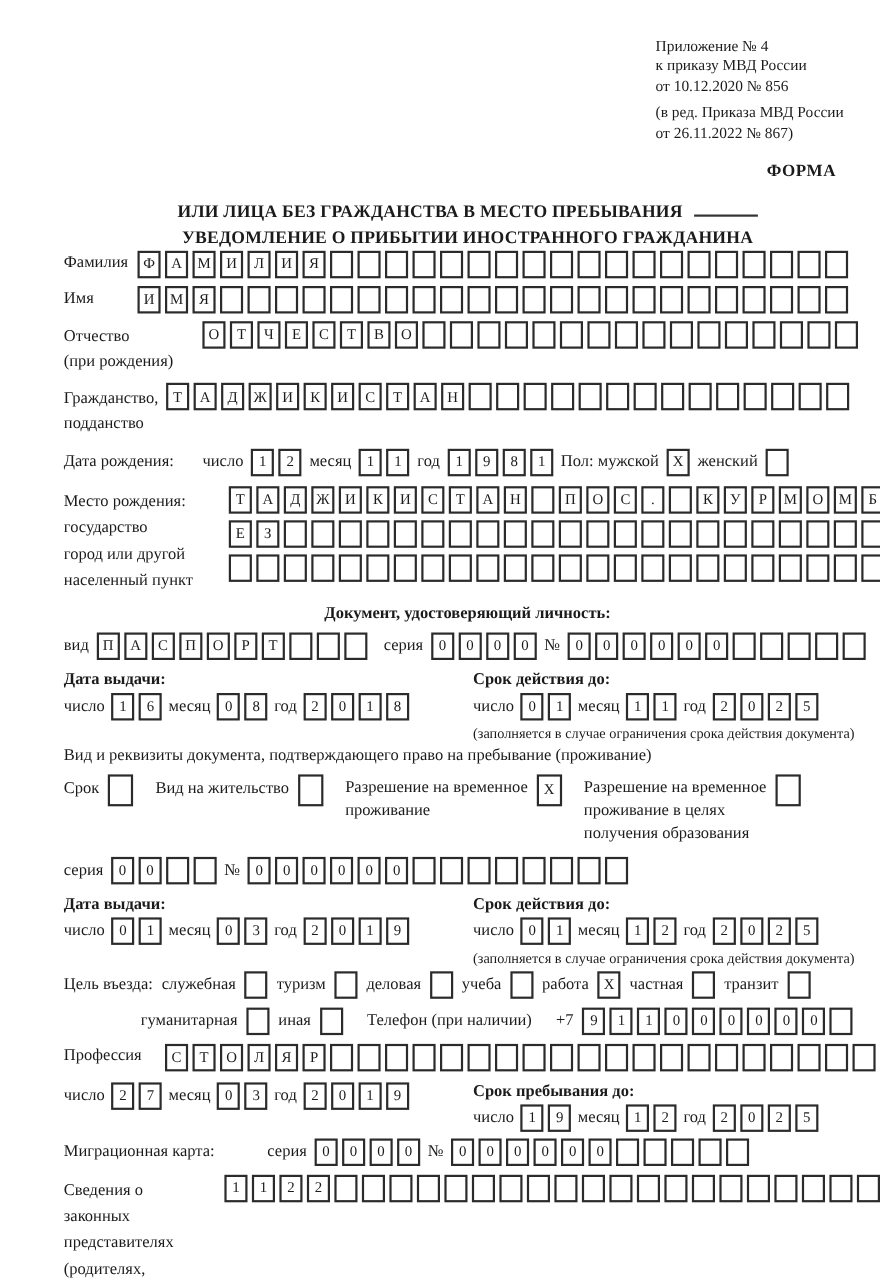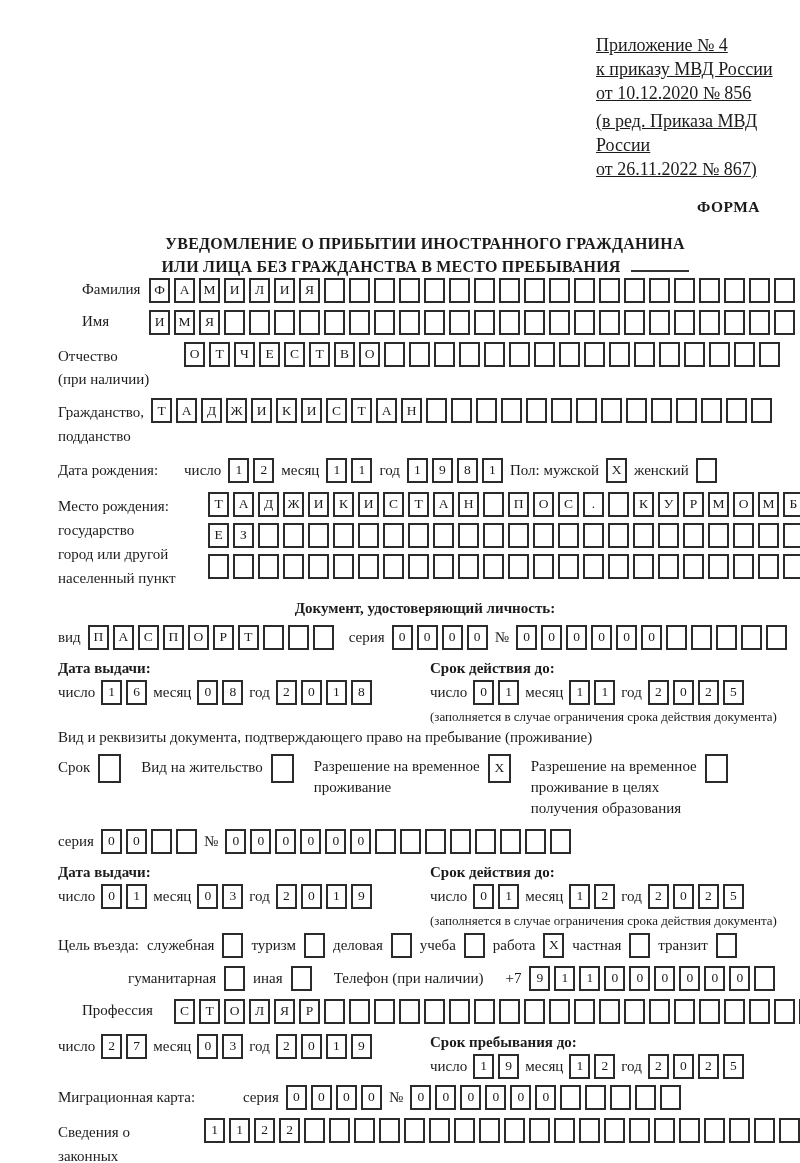--- a/index.html
+++ b/index.html
@@ -3,28 +3,28 @@
 <meta charset="utf-8">
 <style>
   * { margin:0; padding:0; box-sizing:border-box; }
   html,body { background:#ffffff; }
   .page {
     width:800px; min-height:1163px; background:#fff; color:#1b1b1b;
     font-family:"Liberation Serif", serif; font-size:15px;
     padding:34px 8px 24px 58px; position:relative;
   }
   .pre { white-space:pre-line; }
-  .hdr { margin-left:auto; width:196px; font-size:18px; line-height:1.32;text-decoration:underline; }
+  .hdr { margin-left:auto; width:196px; font-size:14px; line-height:1.32; }
   .hdr .mt { margin-top:5px; }
   .forma { text-align:right; padding-right:32px; font-weight:bold; font-size:15.5px; margin-top:16px; letter-spacing:.5px; }
   .title { text-align:center; font-weight:bold; font-size:16px; margin:16px 0 0 0; line-height:1.45; letter-spacing:.2px; }
   .blank-line { display:inline-block; width:58px; border-bottom:2px solid #333; height:14px; margin-left:10px; }
   .sec { font-weight:bold; font-size:15px; margin:24px 0 16px -14px; letter-spacing:.2px; }
   .row { display:flex; align-items:flex-start; margin-bottom:7px; }
-  .lab { flex:none; padding-top:3px;margin-left:24px; }
+  .lab { flex:none; padding-top:3px; }
   .labcol { flex:none; line-height:1.55; padding-top:3px; }
   .cells { display:inline-flex; gap:4px; flex:none; }
   .cell {
     width:21px; height:25px; border:2px solid #2b2b2b; flex:none;
     display:inline-flex; align-items:center; justify-content:center;
     font-size:13.5px; background:#fff;
   }
   .cb-cells .cell { width:23px; height:29px; }
   .w67 { width:67px; } .w112 { width:126px; } .w105 { width:93px; }
   .inline { display:flex; align-items:center; flex-wrap:nowrap; }
@@ -61,24 +61,24 @@
     <div class="pre">Приложение № 4
 к приказу МВД России
 от 10.12.2020 № 856</div>
     <div class="pre mt">(в ред. Приказа МВД России
 от 26.11.2022 № 867)</div>
   </div>
 
   <div class="forma">ФОРМА</div>
 
   <div class="title">
-    <div>УВЕДОМЛЕНИЕ О ПРИБЫТИИ ИНОСТРАННОГО ГРАЖДАНИНА</div>
     <div>
       <span>ИЛИ ЛИЦА БЕЗ ГРАЖДАНСТВА В МЕСТО ПРЕБЫВАНИЯ</span><span class="blank-line"></span>
     </div>
+    <div>УВЕДОМЛЕНИЕ О ПРИБЫТИИ ИНОСТРАННОГО ГРАЖДАНИНА</div>
   </div>
 
 
   <div class="row">
     <div class="lab w67">Фамилия</div>
     <div class="cells">
         <span class="cell">Ф</span>
         <span class="cell">А</span>
         <span class="cell">М</span>
         <span class="cell">И</span>
@@ -135,21 +135,21 @@
         <span class="cell"></span>
         <span class="cell"></span>
         <span class="cell"></span>
         <span class="cell"></span>
       </div>
   </div>
 
   <div class="row">
     <div class="labcol w112">
       <div>Отчество</div>
-      <div>(при наличии)</div>
+      <div>(при рождения)</div>
     </div>
     <div class="cells">
         <span class="cell">О</span>
         <span class="cell">Т</span>
         <span class="cell">Ч</span>
         <span class="cell">Е</span>
         <span class="cell">С</span>
         <span class="cell">Т</span>
         <span class="cell">В</span>
         <span class="cell">О</span>

